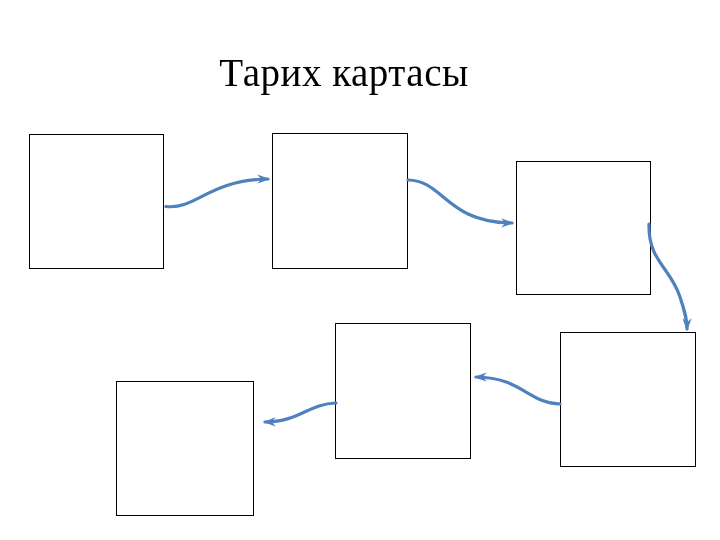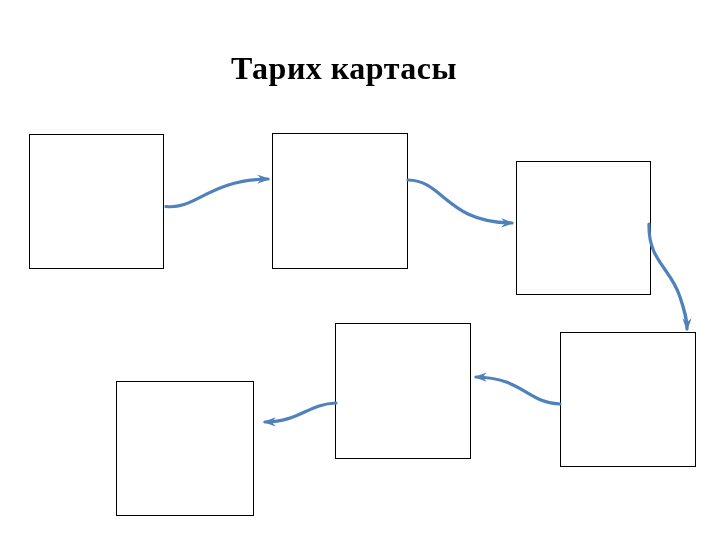--- a/index.html
+++ b/index.html
@@ -13,22 +13,22 @@
     position: relative;
     overflow: hidden;
     font-family: "Liberation Serif", "DejaVu Serif", serif;
   }
   .slide-title {
     position: absolute;
     top: 50px;
     left: 0;
     width: 680px;
     text-align: center;
-    font-size: 32px;
-    font-weight: bold;
+    font-size: 39px;
+    font-weight: normal;
     color: #000000;
     letter-spacing: 0.5px;
     padding-left: 8px;
     box-sizing: border-box;
   }
   .flow-box {
     position: absolute;
     background: #ffffff;
     border: 1.4px solid #000000;
     box-sizing: border-box;

